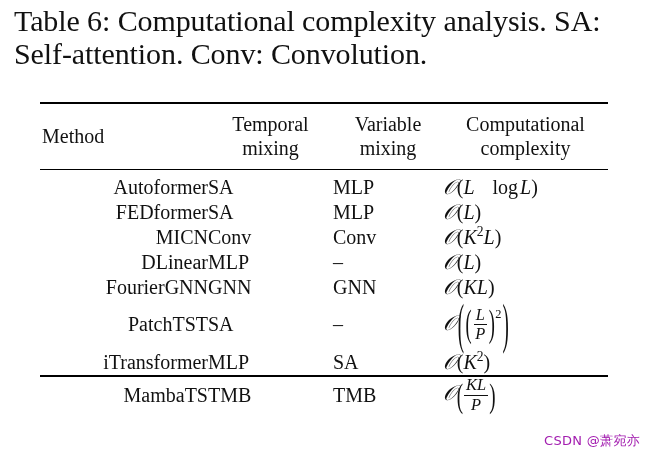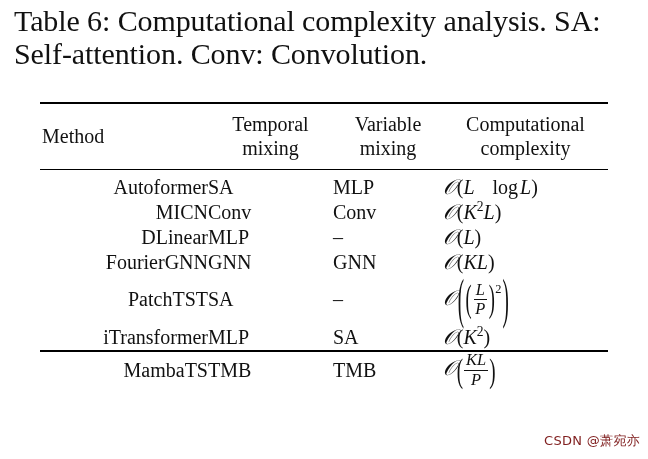--- a/index.html
+++ b/index.html
@@ -161,21 +161,21 @@
   }
   .dash { font-style: normal; }
 
   
   #watermark {
     position: absolute;
     right: 8px;
     top: 432px;
     font-family: "DejaVu Sans", "Liberation Sans", sans-serif;
     font-size: 13px;
-    color: #7f1d1d;
+    color: #a21caf;
     letter-spacing: 0.3px;
     white-space: nowrap;
   }
 </style>
 </head>
 <body>
 
 <div id="caption">Table 6: Computational complexity analysis. SA: Self-attention. Conv: Convolution.</div>
 
 <div id="table-wrap">
@@ -207,20 +207,28 @@
 
       <tr class="first-body">
         <td class="method-cell rule-mid">Autoformer</td>
         <td class="rule-mid">SA</td>
         <td class="rule-mid">MLP</td>
         <td class="rule-mid">
           <span class="math"><span class="bigO">𝒪</span><span class="paren">(</span><span class="mvar">L</span><span class="mop">log</span><span class="mvar">L</span><span class="paren">)</span></span>
         </td>
       </tr>
 
+      <tr>
+        <td class="method-cell">FEDformer</td>
+        <td>SA</td>
+        <td>MLP</td>
+        <td>
+          <span class="math"><span class="bigO">𝒪</span><span class="paren">(</span><span class="mvar">L</span><span class="paren">)</span></span>
+        </td>
+      </tr>
 
       <tr>
         <td class="method-cell">MICN</td>
         <td>Conv</td>
         <td>Conv</td>
         <td>
           <span class="math"><span class="bigO">𝒪</span><span class="paren">(</span><span class="mvar">K</span><span class="sup">2</span><span class="mvar">L</span><span class="paren">)</span></span>
         </td>
       </tr>
 

